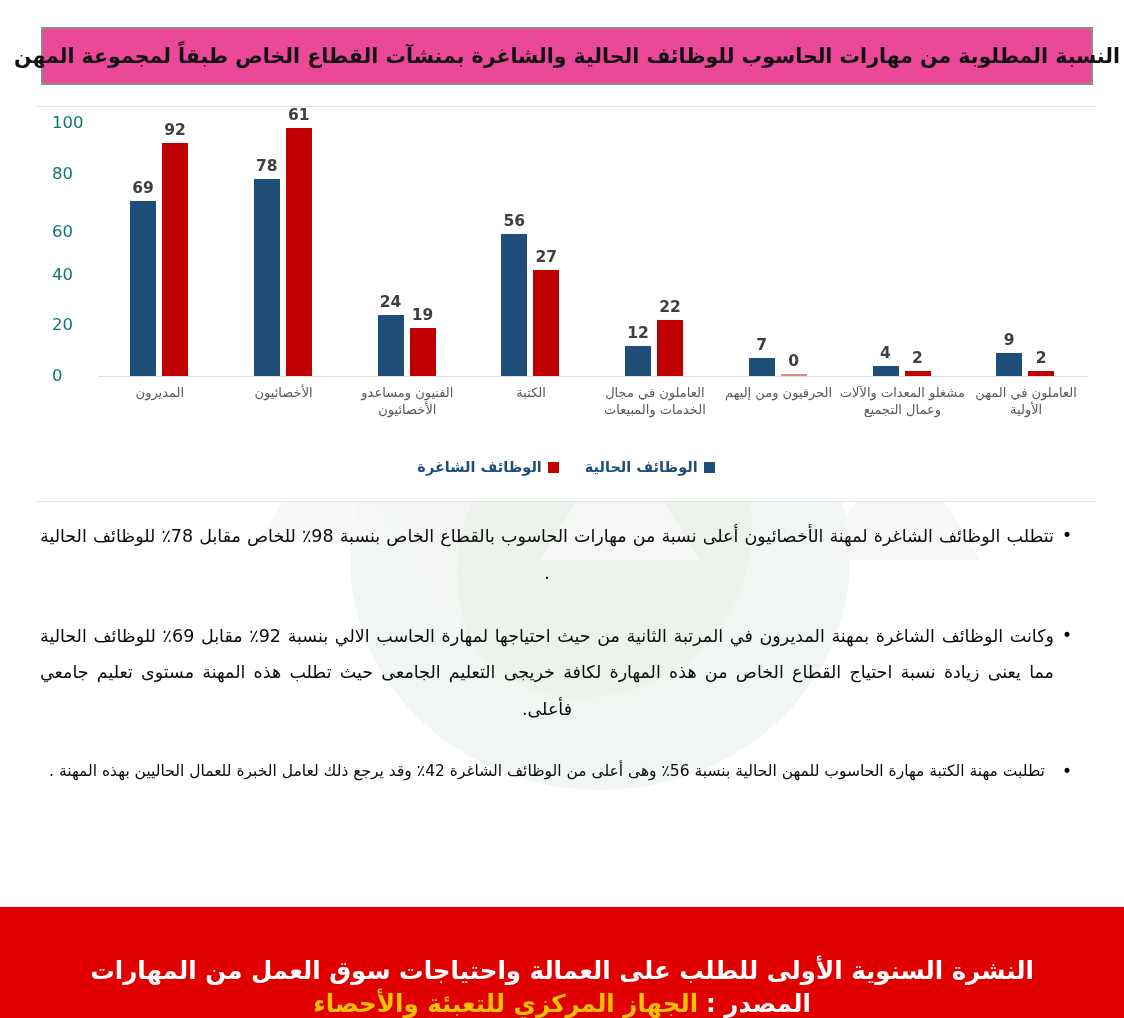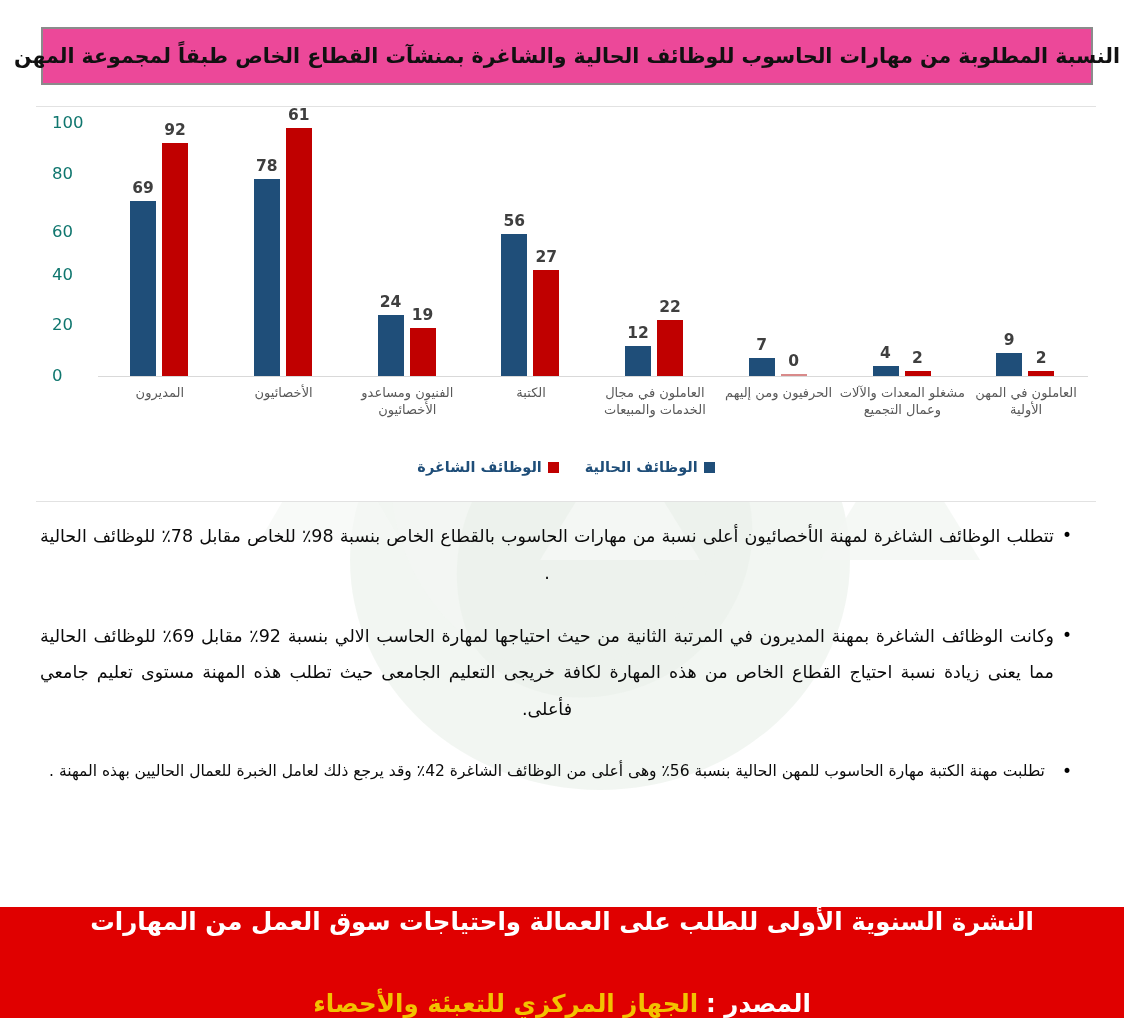--- a/index.html
+++ b/index.html
@@ -213,21 +213,21 @@
     position: absolute;
     left: 0;
     bottom: 0;
     width: 1124px;
     height: 111px;
     background: #E00000;
     z-index: 5;
     display: flex;
     flex-direction: column;
     align-items: center;
-    justify-content: space-between;
+    justify-content: flex-end;
     direction: rtl;
     gap: 4px;
   }
   #footer-line1 {
     font-size: 24.5px;
     font-weight: bold;
     color: #ffffff;
     direction: rtl;
     white-space: nowrap;
   }

